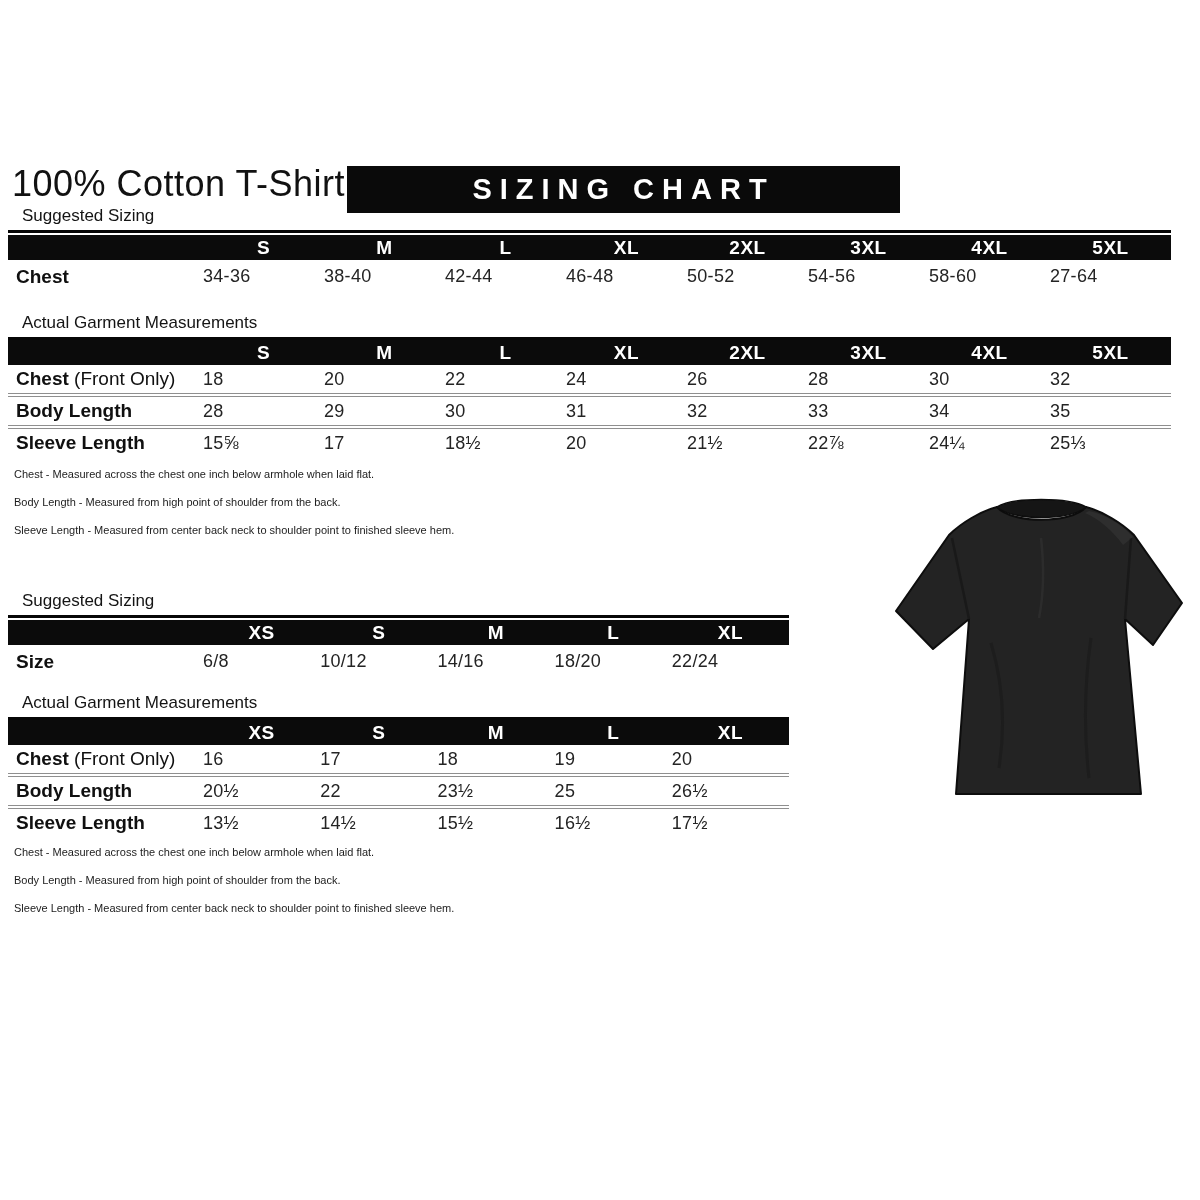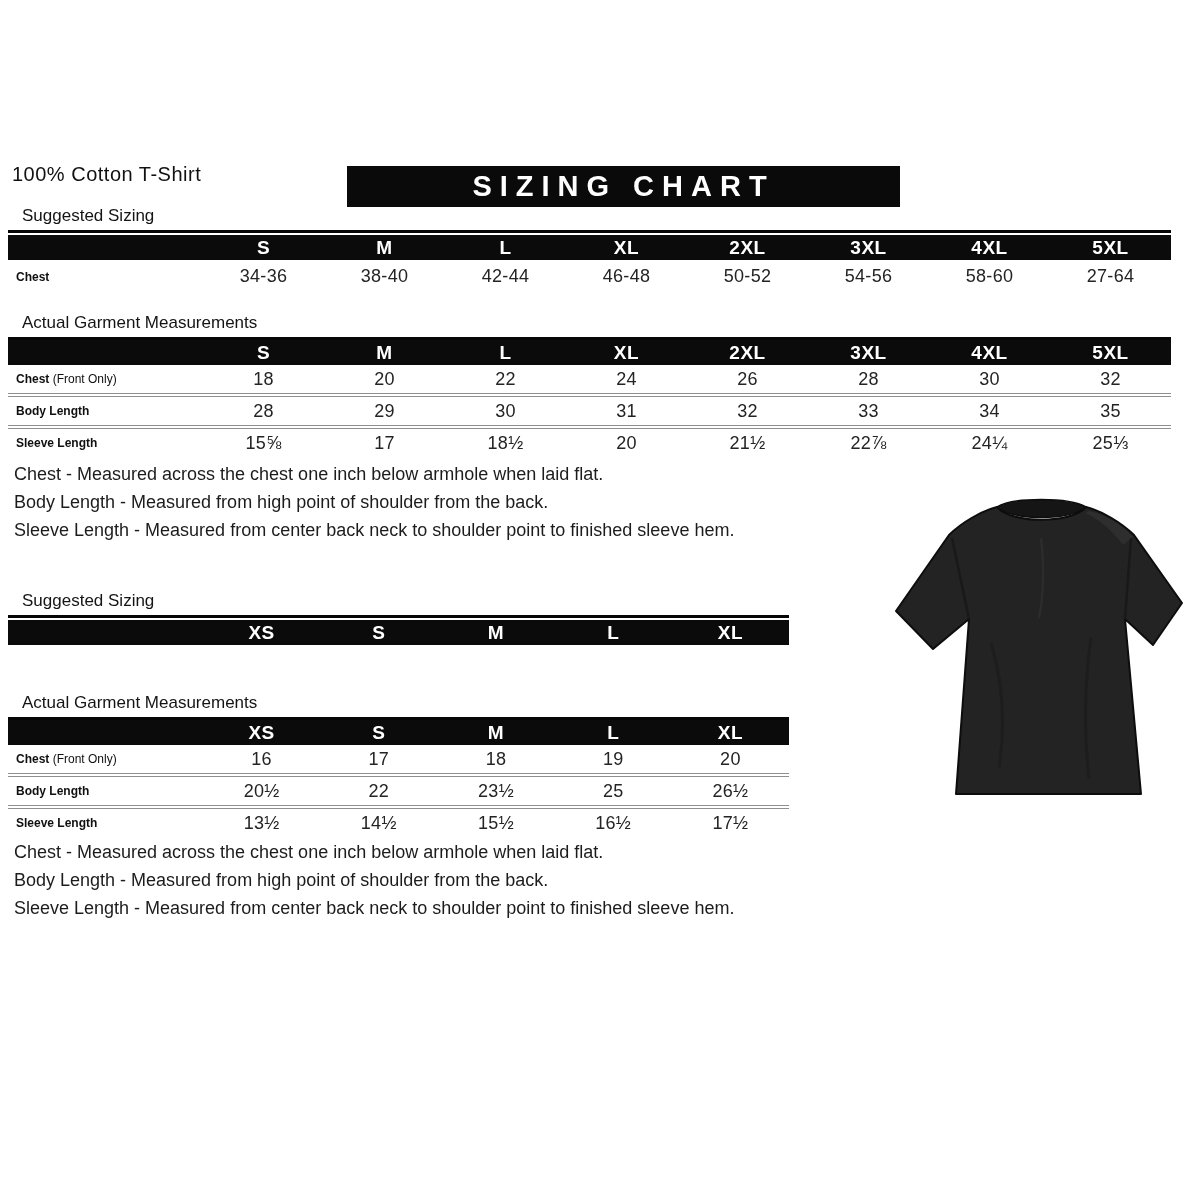--- a/index.html
+++ b/index.html
@@ -4,53 +4,53 @@
 <style>
   html,body{margin:0;padding:0;background:#ffffff;}
   body{
     width:1200px;height:1200px;position:relative;overflow:hidden;
     font-family:"Liberation Sans","DejaVu Sans",sans-serif;color:#161616;
   }
   .sheet{position:absolute;inset:0;background:#fff;}
 
   
   .title{position:absolute;left:12px;top:163px;margin:0;
-    font-size:20px;font-weight:400;color:#111;letter-spacing:.5px;}
-  .banner{position:absolute;left:347px;top:166px;width:553px;height:41px;
+    font-size:36px;font-weight:400;color:#111;letter-spacing:.5px;}
+  .banner{position:absolute;left:347px;top:166px;width:553px;height:47px;
     background:#0a0a0a;display:flex;align-items:center;justify-content:center;}
   .banner span{color:#fff;font-size:29px;font-weight:700;letter-spacing:8px;}
 
   
   .sec{position:absolute;left:8px;}
   .sec-label{font-size:17px;color:#141414;margin:0 0 0 14px;padding-bottom:4px;line-height:20px;}
   .rule{height:3px;background:#060606;}
   .rule.gap{margin-bottom:2px;}
 
   
   .table{width:100%;}
   .trow{display:grid;align-items:center;}
   .thead{background:#0b0b0b;height:25px;}
   .hcell{text-align:center;color:#fff;font-size:19px;font-weight:700;letter-spacing:.5px;}
   .brow{background:#fff;}
   .suggested-table .brow{height:33px;}
   .actual-table .brow{height:28px;}
   .actual-table .brow + .brow{border-top:4px double #8f8f8f;}
-  .label-cell{font-size:12px;color:#101010;padding-left:8px;white-space:nowrap;}
+  .label-cell{font-size:19px;color:#101010;padding-left:8px;white-space:nowrap;}
   .label-cell b{font-weight:700;}
-  .vcell{text-align:center;font-size:18px;color:#242424;letter-spacing:.3px;}
+  .vcell{font-size:18px;color:#242424;letter-spacing:.3px;}
 
   
   .adult-suggested{top:206px;width:1163px;}
   .adult-actual{top:313px;width:1163px;}
   .youth-suggested{top:591px;width:781px;}
   .youth-actual{top:693px;width:781px;}
 
   
   .notes{position:absolute;left:14px;}
-  .notes p{margin:0 0 9px 0;font-size:18px;line-height:19px;color:#1c1c1c;}
+  .notes p{margin:0 0 9px 0;font-size:11px;line-height:19px;color:#1c1c1c;}
   .adult-notes{top:465px;}
   .youth-notes{top:843px;}
 
   
   .youth-title{position:absolute;left:5px;top:548px;margin:0;
     font-size:27px;font-weight:700;color:#0c0c0c;}
 
   
   .tshirt{position:absolute;left:893px;top:492px;width:292px;height:308px;}
   .tshirt svg{display:block;width:100%;height:100%;}
@@ -157,20 +157,28 @@
     <div class="sec-label">Suggested Sizing</div>
     <div class="rule gap"></div>
     <div class="table suggested-table">
         <div class="trow thead" style="grid-template-columns: 195px repeat(5, 1fr);">
           <div class="hcell"></div>
           <div class="hcell">XS</div>
           <div class="hcell">S</div>
           <div class="hcell">M</div>
           <div class="hcell">L</div>
           <div class="hcell">XL</div>
+        </div>
+        <div class="trow brow" style="grid-template-columns: 195px repeat(5, 1fr);">
+          <div class="label-cell"><b>Size</b></div>
+          <div class="vcell">6/8</div>
+          <div class="vcell">10/12</div>
+          <div class="vcell">14/16</div>
+          <div class="vcell">18/20</div>
+          <div class="vcell">22/24</div>
         </div>
       </div>
   </section>
 
   <section class="sec youth-actual">
     <div class="sec-label">Actual Garment Measurements</div>
     <div class="rule"></div>
     <div class="table actual-table">
         <div class="trow thead" style="grid-template-columns: 195px repeat(5, 1fr);">
           <div class="hcell"></div>

